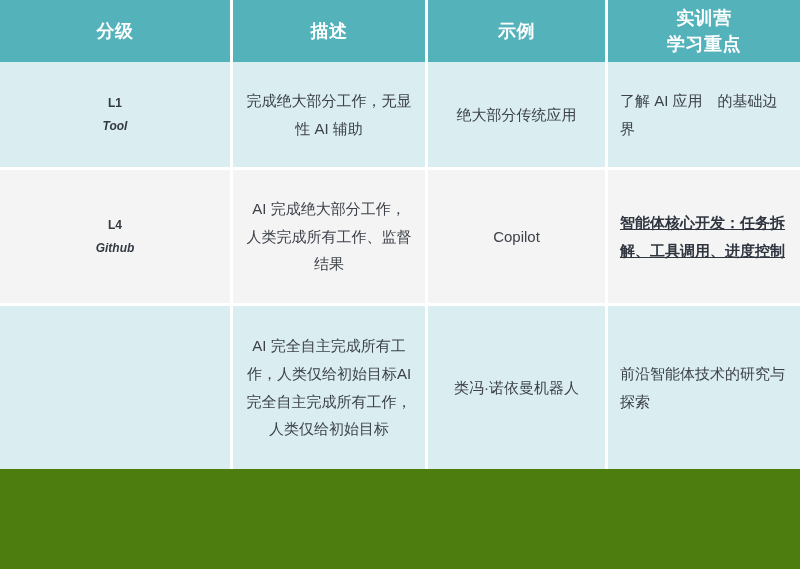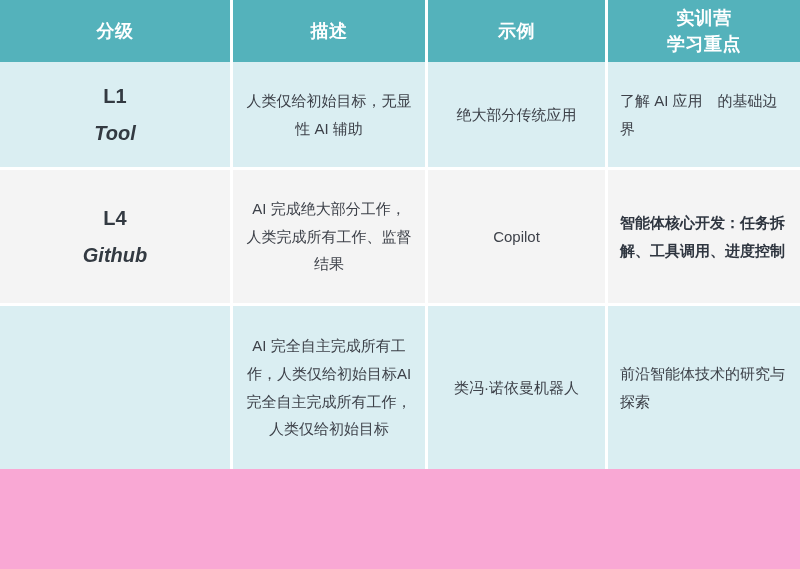--- a/index.html
+++ b/index.html
@@ -12,21 +12,21 @@
     width: 800px;
     height: 569px;
     overflow: hidden;
     font-family: "Liberation Sans", "DejaVu Sans", sans-serif;
   }
 
   .table-wrap {
     width: 800px;
     height: 569px;
     box-sizing: border-box;
-    background: #f9a8d4;
+    background: #4d7c0f;
   }
 
   table.grade-table {
     width: 800px;
     border-collapse: separate;
     border-spacing: 0;
     table-layout: fixed;
   }
 
   
@@ -67,31 +67,32 @@
   tbody td:last-child { border-right: none; }
   tbody tr:last-child td { border-bottom: none; }
 
   
   tbody tr.row-tint td { background: #daeef2; }
   tbody tr.row-plain td { background: #f4f4f4; }
 
   
   td.cell-level {
     font-weight: bold;
-    font-size: 20px;
+    font-size: 12px;
     color: #333a42;
   }
   td.cell-level .lvl-code { display: block; }
   td.cell-level .lvl-name { display: block; font-style: italic; }
 
   
   td.cell-focus { text-align: left; }
   td.cell-focus.is-bold {
     font-weight: bold;
     color: #2f3640;
+    text-decoration: underline;
   }
 
   
   tr.r1 td { height: 85px; }
   tr.r2 td { height: 87px; }
   tr.r3 td { height: 87px; }
   tr.r4 td { height: 113px; }
   tr.r5 td { height: 143px; }
 </style>
 </head>
@@ -121,21 +122,21 @@
           <span class="th-two-line">学习重点</span>
         </th>
       </tr>
     </thead>
     <tbody>
       <tr class="row-tint r1">
         <td class="cell-level">
           <span class="lvl-code">L1</span>
           <span class="lvl-name">Tool</span>
         </td>
-        <td class="cell-desc">人类仅给初始目标，无显性 AI 辅助</td>
+        <td class="cell-desc">完成绝大部分工作，无显性 AI 辅助</td>
         <td class="cell-case">绝大部分传统应用</td>
         <td class="cell-focus">了解 AI 应用　的基础边界</td>
       </tr>
       <tr class="row-plain r4">
         <td class="cell-level">
           <span class="lvl-code">L4</span>
           <span class="lvl-name">Github</span>
         </td>
         <td class="cell-desc">AI 完成绝大部分工作，人类完成所有工作、监督结果</td>
         <td class="cell-case">Copilot</td>

